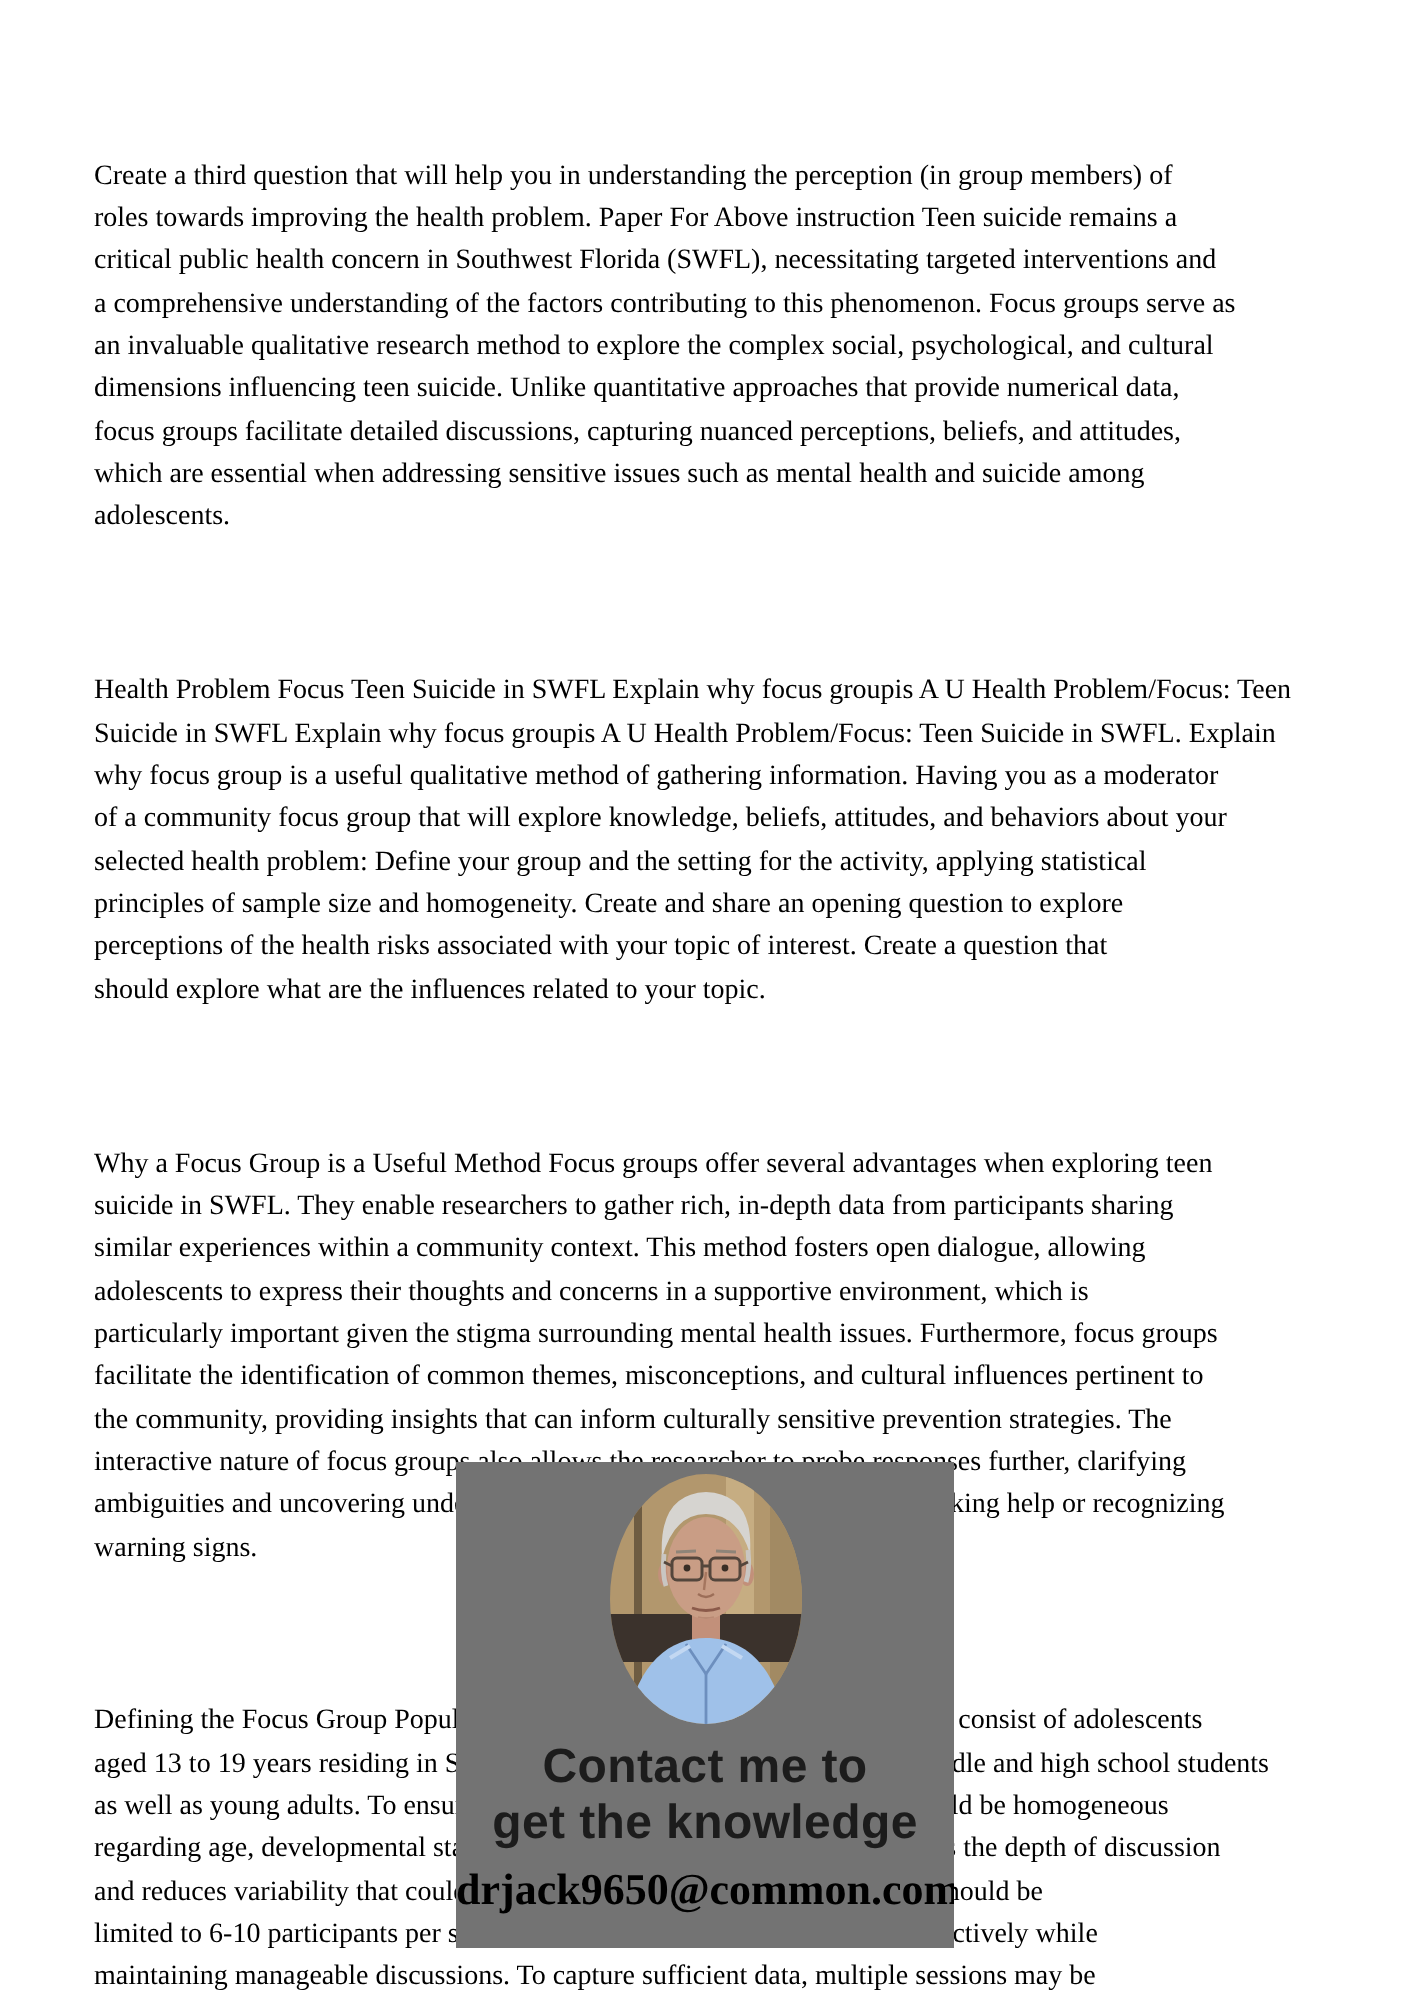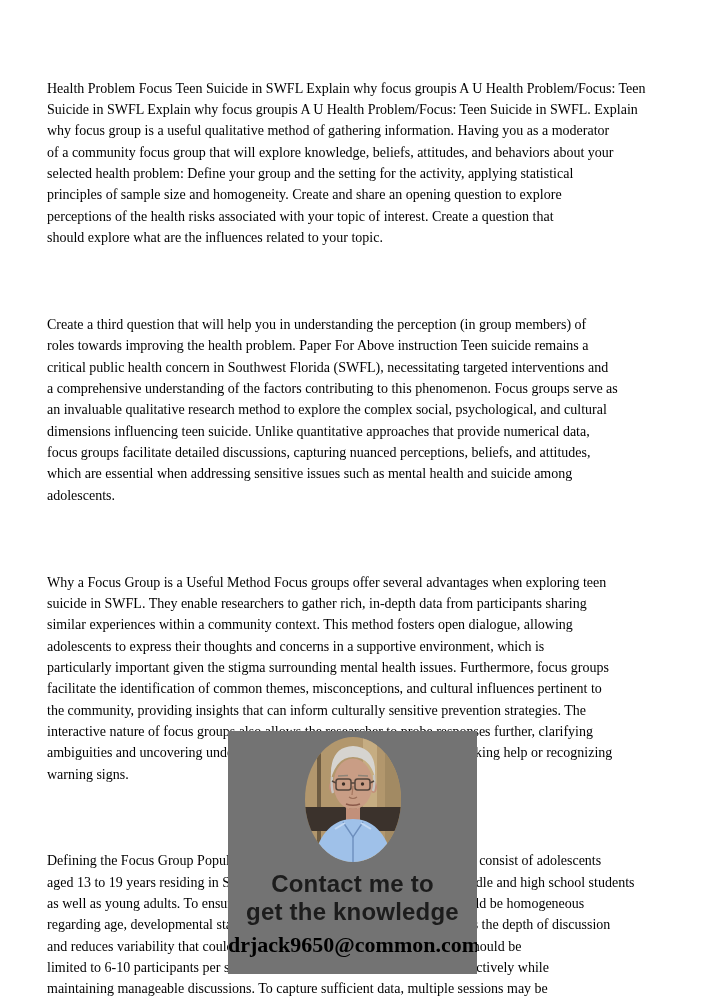--- a/index.html
+++ b/index.html
@@ -25,37 +25,37 @@
   }
   .ad-email{
     font-family:"Liberation Serif", serif;font-weight:700;
     font-size:22px;line-height:24px;color:#000000;margin-top:7px;
   }
 </style>
 </head>
 <body>
 
 <div class="doc">
-  <p>Health Problem Focus Teen Suicide in SWFL Explain why focus groupis A U Health Problem/Focus: Teen
-Suicide in SWFL Explain why focus groupis A U Health Problem/Focus: Teen Suicide in SWFL. Explain
-why focus group is a useful qualitative method of gathering information. Having you as a moderator
-of a community focus group that will explore knowledge, beliefs, attitudes, and behaviors about your
-selected health problem: Define your group and the setting for the activity, applying statistical
-principles of sample size and homogeneity. Create and share an opening question to explore
-perceptions of the health risks associated with your topic of interest. Create a question that
-should explore what are the influences related to your topic.</p>
   <p>Create a third question that will help you in understanding the perception (in group members) of
 roles towards improving the health problem. Paper For Above instruction Teen suicide remains a
 critical public health concern in Southwest Florida (SWFL), necessitating targeted interventions and
 a comprehensive understanding of the factors contributing to this phenomenon. Focus groups serve as
 an invaluable qualitative research method to explore the complex social, psychological, and cultural
 dimensions influencing teen suicide. Unlike quantitative approaches that provide numerical data,
 focus groups facilitate detailed discussions, capturing nuanced perceptions, beliefs, and attitudes,
 which are essential when addressing sensitive issues such as mental health and suicide among
 adolescents.</p>
+  <p>Health Problem Focus Teen Suicide in SWFL Explain why focus groupis A U Health Problem/Focus: Teen
+Suicide in SWFL Explain why focus groupis A U Health Problem/Focus: Teen Suicide in SWFL. Explain
+why focus group is a useful qualitative method of gathering information. Having you as a moderator
+of a community focus group that will explore knowledge, beliefs, attitudes, and behaviors about your
+selected health problem: Define your group and the setting for the activity, applying statistical
+principles of sample size and homogeneity. Create and share an opening question to explore
+perceptions of the health risks associated with your topic of interest. Create a question that
+should explore what are the influences related to your topic.</p>
   <p>Why a Focus Group is a Useful Method Focus groups offer several advantages when exploring teen
 suicide in SWFL. They enable researchers to gather rich, in-depth data from participants sharing
 similar experiences within a community context. This method fosters open dialogue, allowing
 adolescents to express their thoughts and concerns in a supportive environment, which is
 particularly important given the stigma surrounding mental health issues. Furthermore, focus groups
 facilitate the identification of common themes, misconceptions, and cultural influences pertinent to
 the community, providing insights that can inform culturally sensitive prevention strategies. The
 interactive nature of focus groups also allows the researcher to probe responses further, clarifying
 ambiguities and uncovering underlying motivations or barriers related to seeking help or recognizing
 warning signs.</p>

